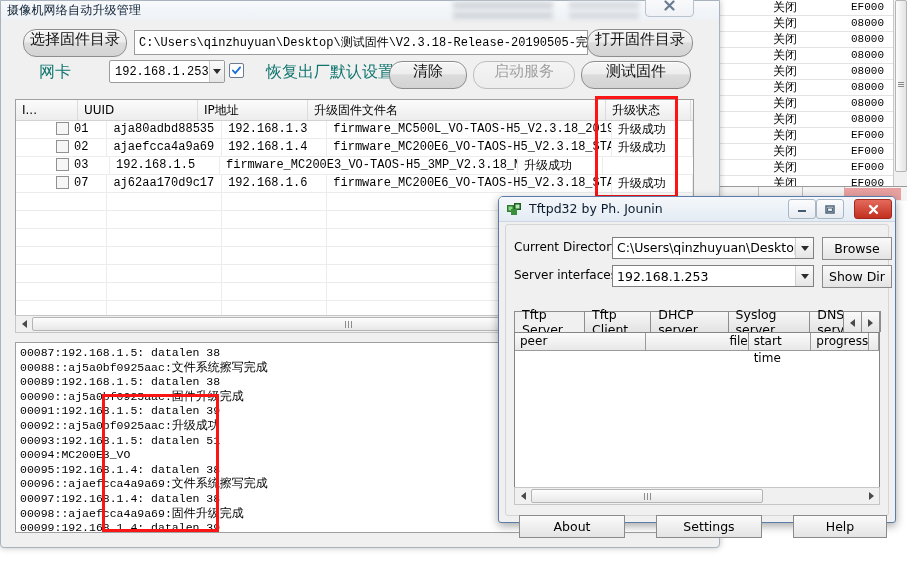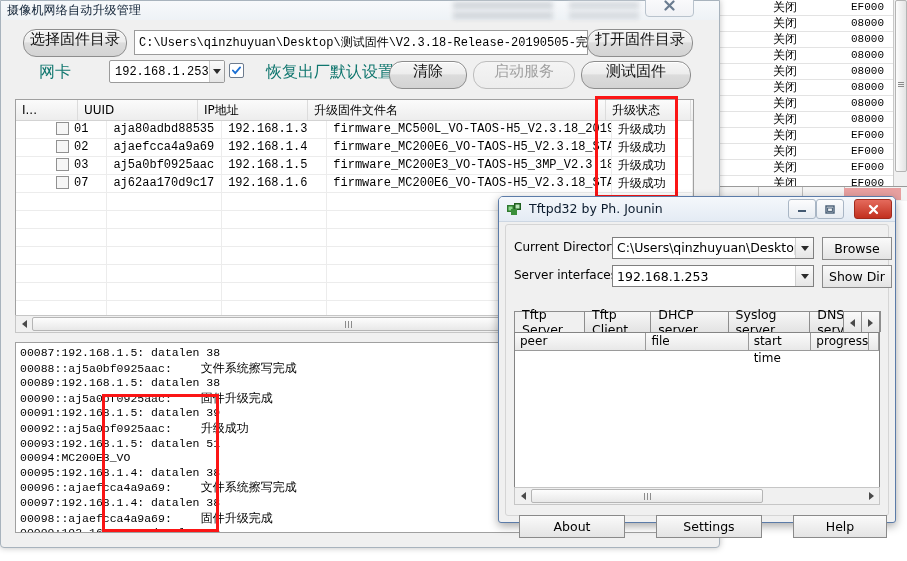--- a/index.html
+++ b/index.html
@@ -150,21 +150,21 @@
   .gripv i{display:block;width:1px;height:7px;background:#8c8c8c}
 
   
   #log-box{
     position:absolute;left:14px;top:341px;width:677px;height:191px;
     background:#fff;border:1px solid #a0a0a0;overflow:hidden;
     font-family:"Liberation Mono", monospace;font-size:11.5px;line-height:14.6px;
     padding:3px 0 0 4px;box-sizing:border-box;
   }
   #log-box .ln{white-space:nowrap;}
-  #log-box .ln .cjk{font-family:Liberation Sans, sans-serif;font-size:12px;margin-left:29px;}
+  #log-box .ln .cjk{font-family:Liberation Mono, monospace;font-size:12px;}
   #log-scroll{
     position:absolute;right:1px;top:1px;bottom:1px;width:15px;background:#f6f6f6;
     border-left:1px solid #dcdcdc;
   }
   #log-scroll .dn{position:absolute;bottom:0;left:0;right:0;height:15px;
     display:flex;align-items:center;justify-content:center;
     background:linear-gradient(to bottom,#fbfbfb,#ededed);border:1px solid #d0d0d0;}
 
   
   .redrect{position:absolute;border:3px solid #fb1515;pointer-events:none;}
@@ -401,21 +401,20 @@
         </div>
         <div class="drow">
           <div class="dcell colw-idx"><span class="rowchk"></span><span class="idx">02</span></div>
           <div class="dcell colw-uuid">ajaefcca4a9a69</div>
           <div class="dcell colw-ip">192.168.1.4</div>
           <div class="dcell colw-file">firmware_MC200E6_VO-TAOS-H5_V2.3.18_STARIR_20...</div>
           <div class="dcell colw-st cjk">升级成功</div>
         </div>
         <div class="drow">
           <div class="dcell colw-idx"><span class="rowchk"></span><span class="idx">03</span></div>
-          <div class="dcell colw-uuid">aj5a0bf0925aac</div>
           <div class="dcell colw-ip">192.168.1.5</div>
           <div class="dcell colw-file">firmware_MC200E3_VO-TAOS-H5_3MP_V2.3.18_MC200...</div>
           <div class="dcell colw-st cjk">升级成功</div>
         </div>
         <div class="drow">
           <div class="dcell colw-idx"><span class="rowchk"></span><span class="idx">07</span></div>
           <div class="dcell colw-uuid">aj62aa170d9c17</div>
           <div class="dcell colw-ip">192.168.1.6</div>
           <div class="dcell colw-file">firmware_MC200E6_VO-TAOS-H5_V2.3.18_STARIR_20...</div>
           <div class="dcell colw-st cjk">升级成功</div>
@@ -584,21 +583,21 @@
           </div>
         <div class="sp">
             <span class="tri-right"></span>
           </div>
       </div>
     </div>
 
     <div id="tftp-list">
       <div id="tftp-list-head">
           <div class="hc" style="width: 152px;">peer</div>
-          <div class="hc" style="width: 118px;">file</div>
+          <div class="hc" style="width: 118px; text-align: right;">file</div>
           <div class="hc" style="width: 72px;">start time</div>
           <div class="hc" style="width: 62px;">progress</div>
           <div class="hc" style="flex: 1 1 0%;">&nbsp;</div>
         </div>
     </div>
 
     <div class="hscroll" style="left:8px;top:262px;right:8px;width:auto;">
       <div class="arrowbox">
           <span class="tri-left"></span>
         </div>

